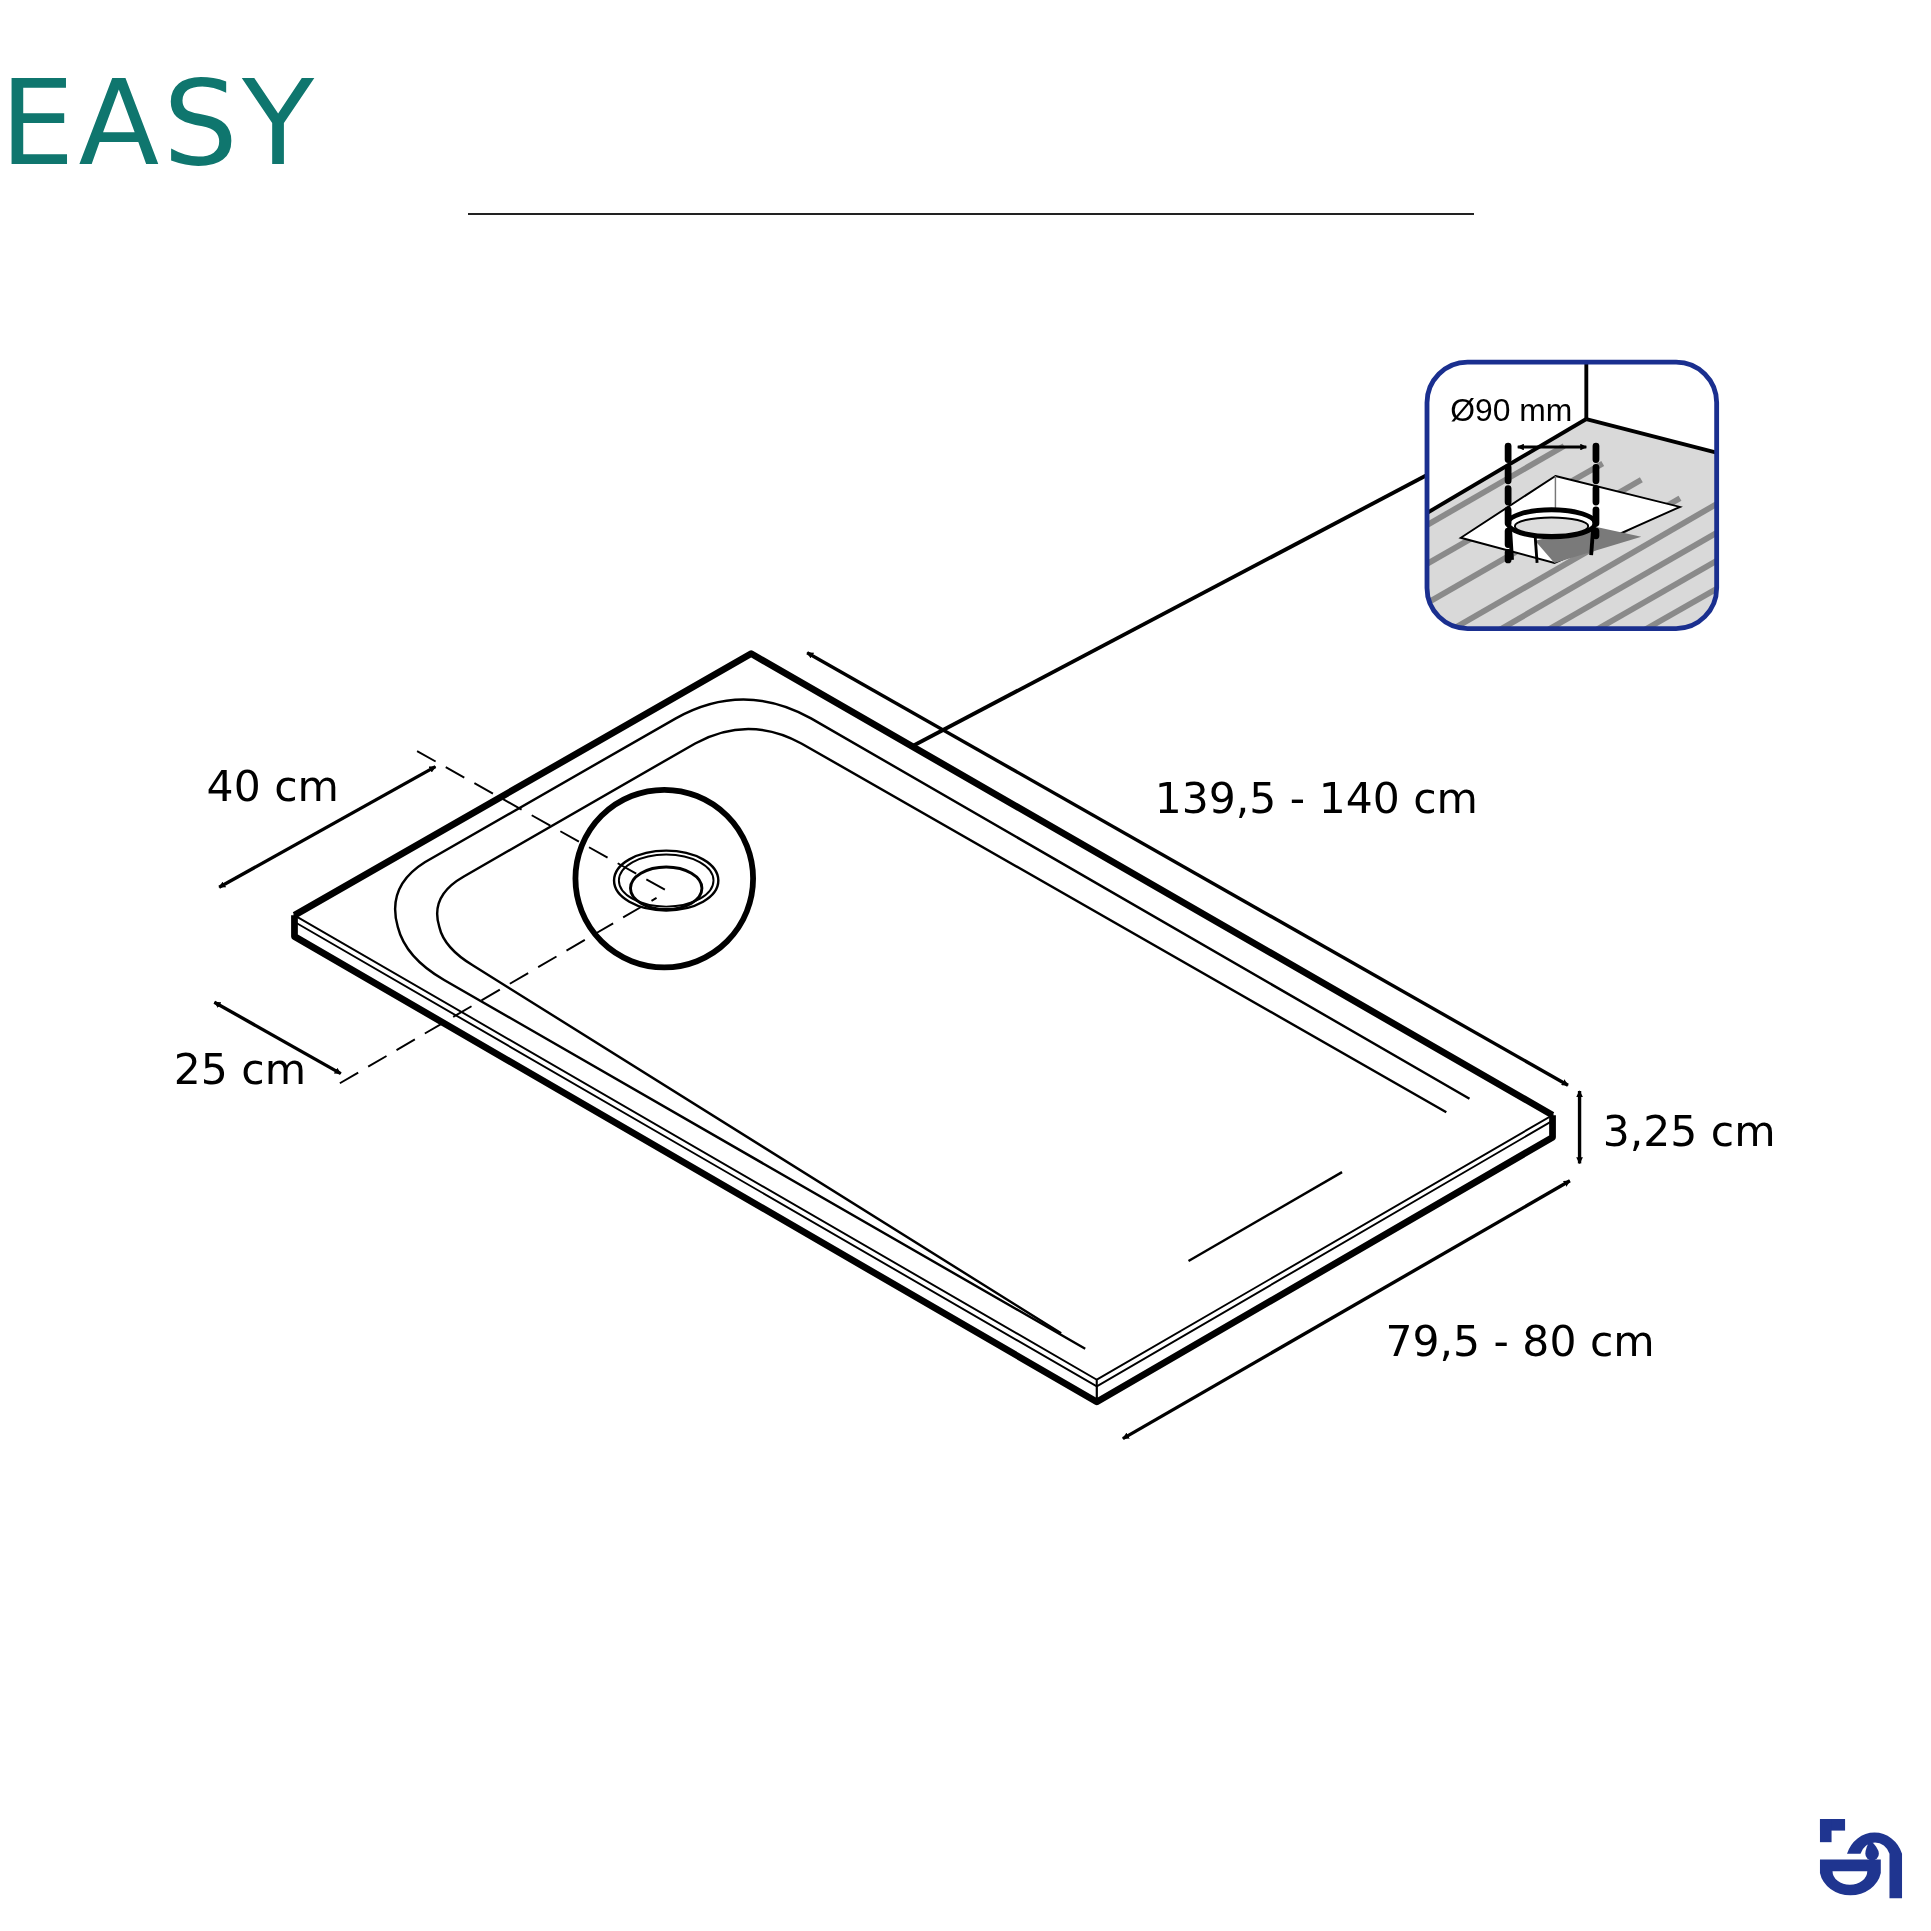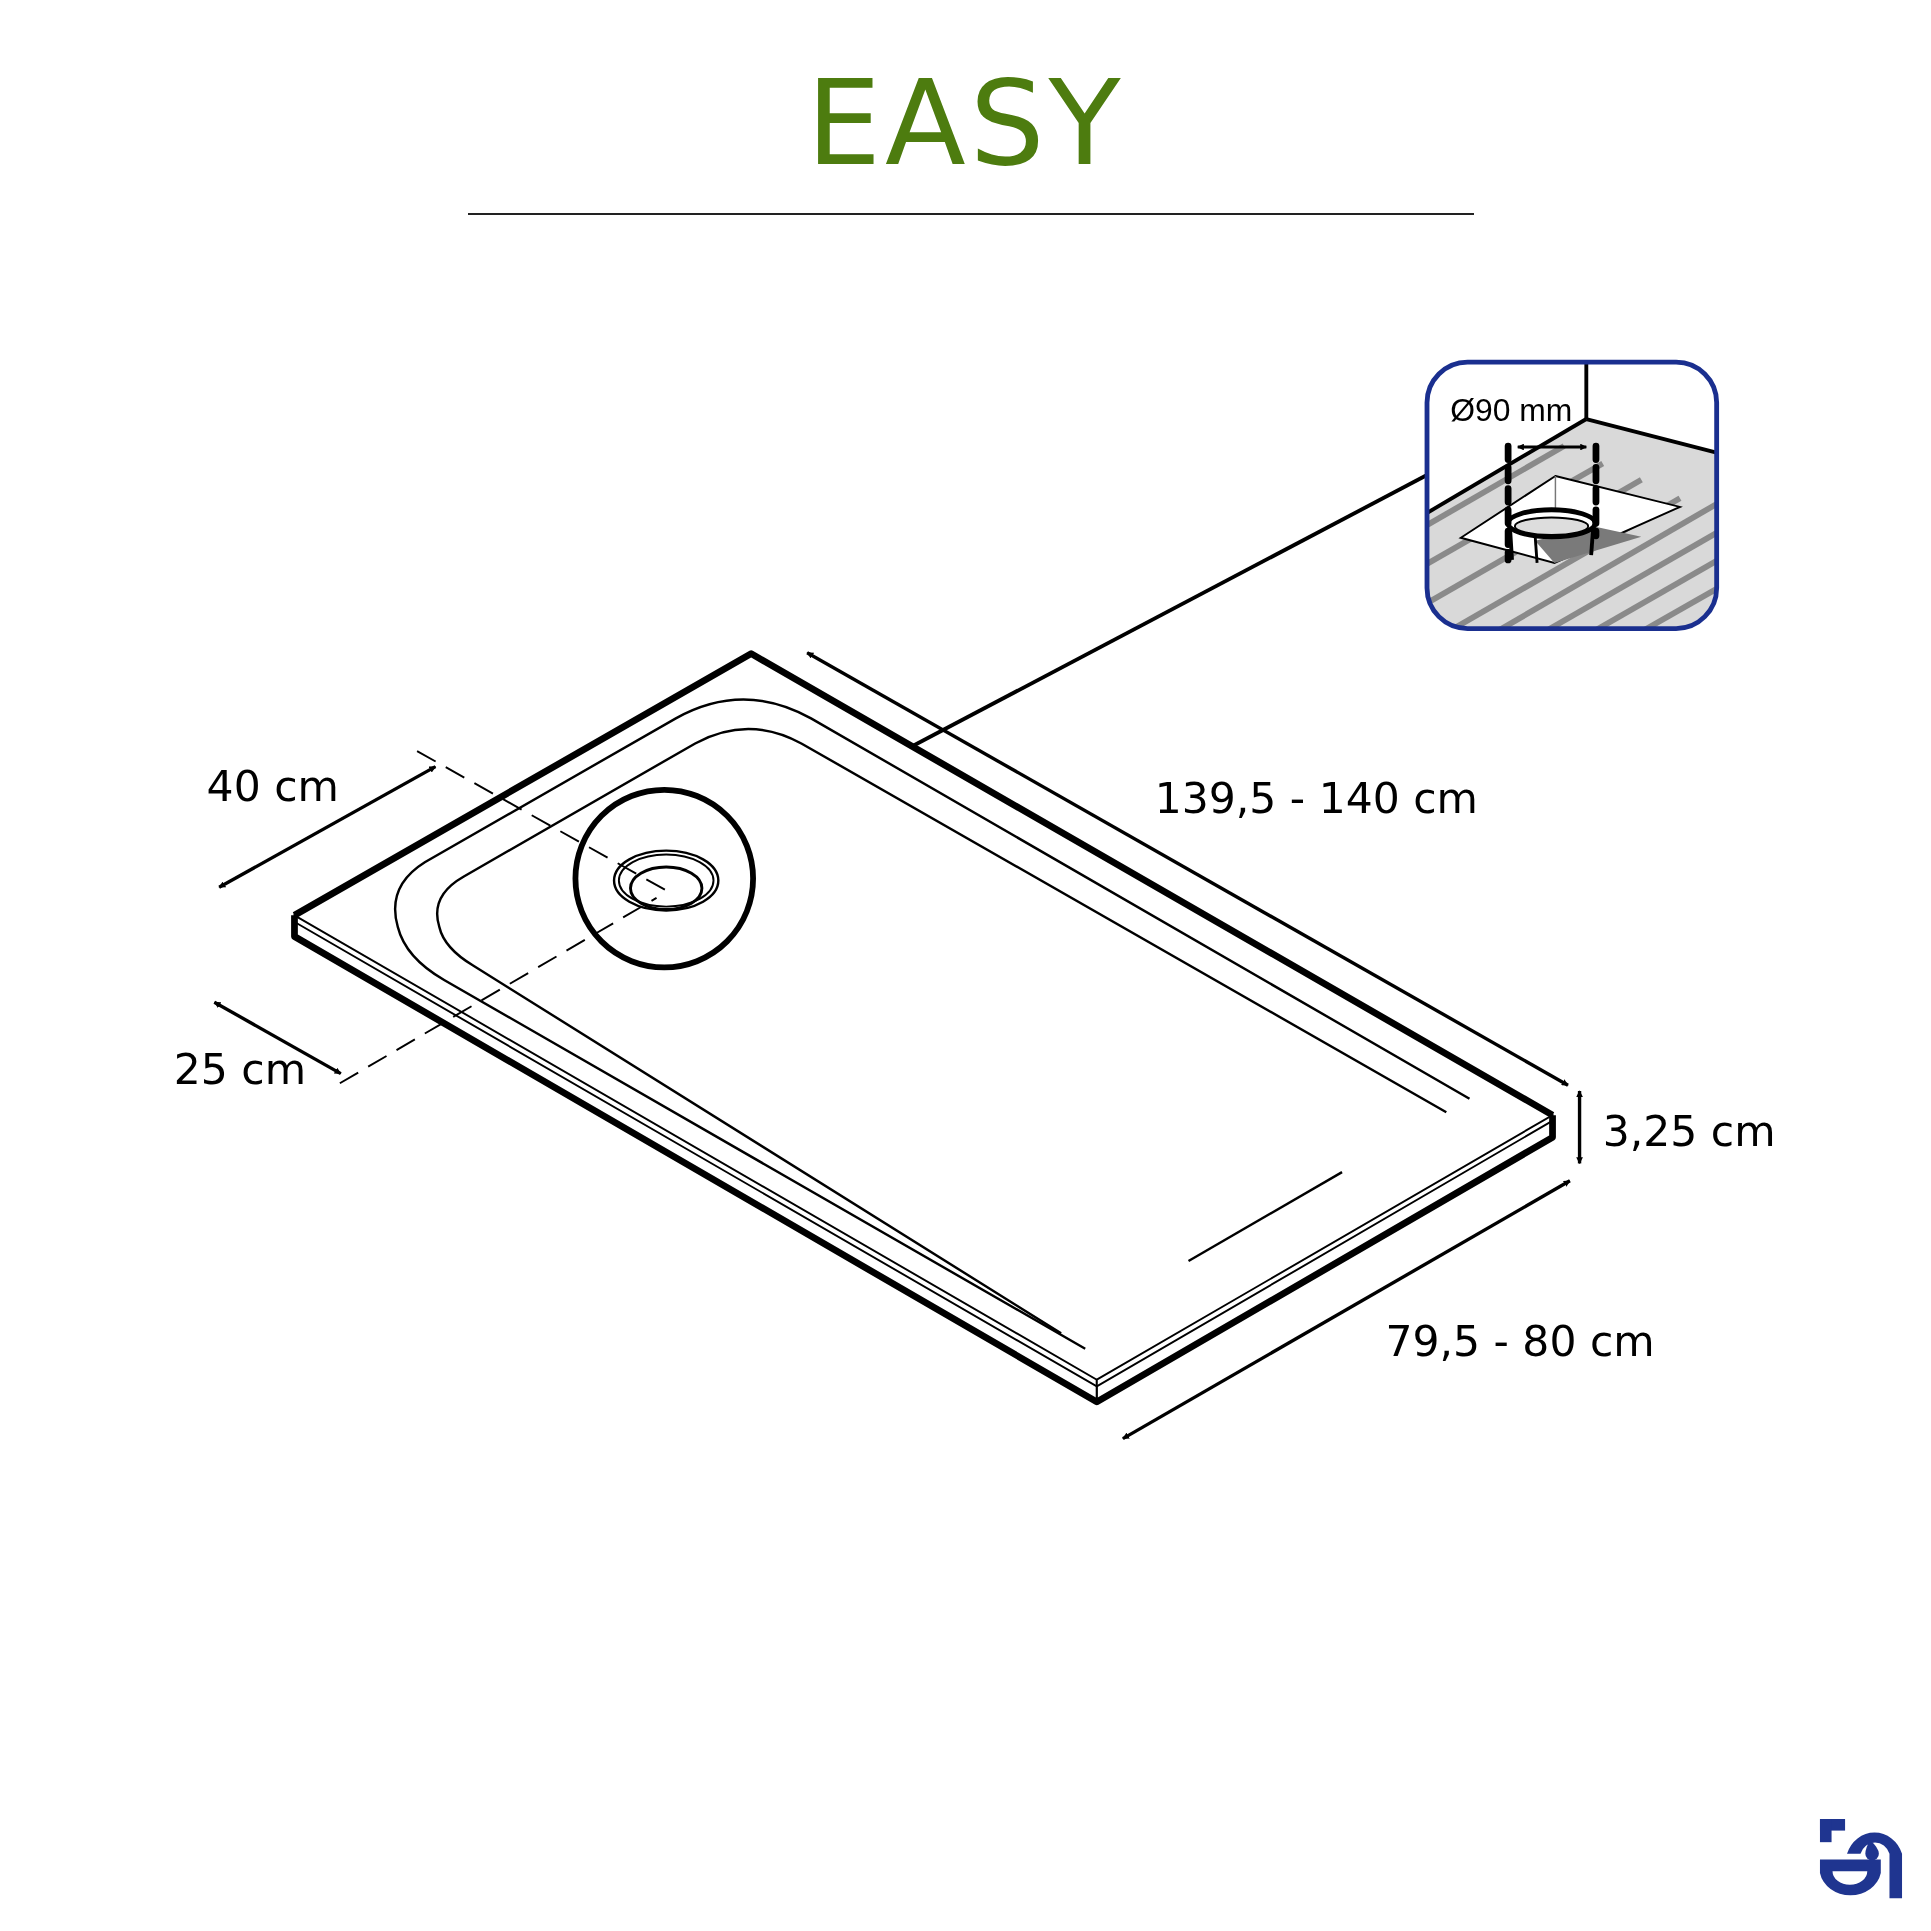--- a/index.html
+++ b/index.html
@@ -1,17 +1,17 @@
 <!DOCTYPE html>
 <html><head>
 <meta charset="utf-8">
 <style>
   html, body { margin:0; padding:0; background:#ffffff; }
   body { width:1931px; height:1931px; position:relative; overflow:hidden; font-family:"DejaVu Sans", sans-serif; }
-  .title { position:absolute; left:0; width:1931px; top:64px; text-align:center; font-size:118px; letter-spacing:3.9px; color:#4d7c0f; font-family:"DejaVu Sans", sans-serif; line-height:1; }
+  .title { position:absolute; left:0; width:1931px; top:64px; font-size:118px; letter-spacing:3.9px; color:#0f766e; font-family:"DejaVu Sans", sans-serif; line-height:1; }
   .rule { position:absolute; left:468px; top:213px; width:1006px; height:1.9px; background:#222; }
   svg.drawing { position:absolute; left:0; top:0; }
   .lbl { font-family:"DejaVu Sans", sans-serif; fill:#000; font-size:44px; }
   .lbl-sm { font-family:"Liberation Sans", sans-serif; fill:#000; font-size:33px; }
 </style>
 </head>
 <body>
 
 <div class="title">EASY</div>
 <div class="rule"></div>

